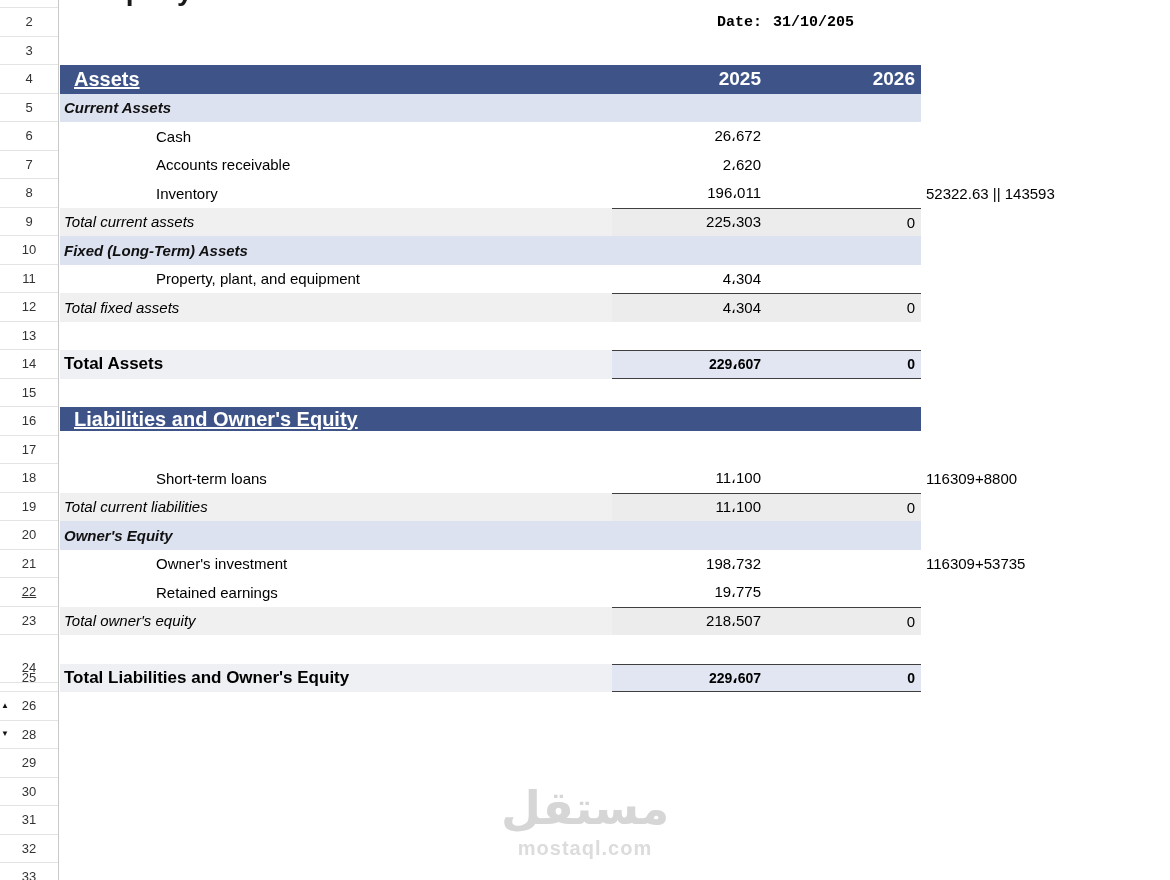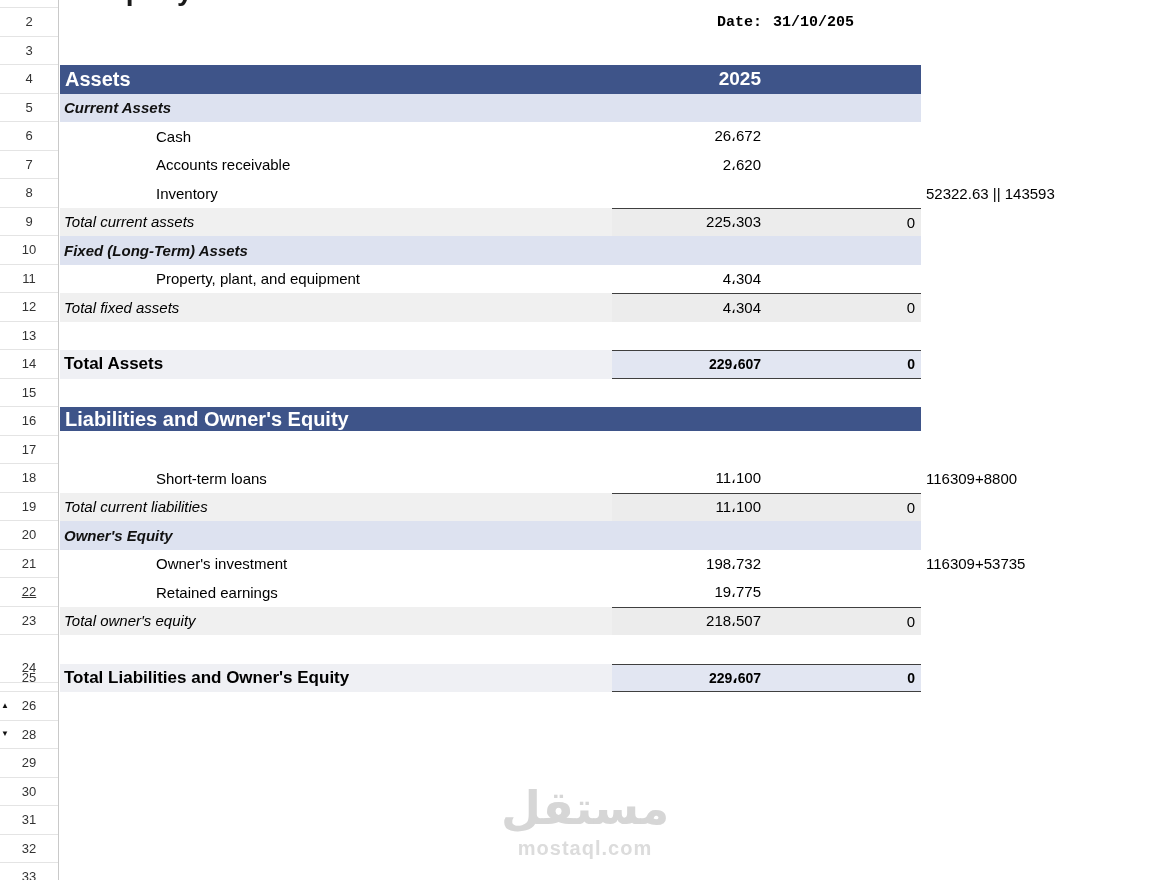--- a/index.html
+++ b/index.html
@@ -22,21 +22,21 @@
            cursor:pointer; }
   
   .rows { position:absolute; left:60px; top:0; width:861px; height:100%; z-index:1; }
   .srow { position:absolute; left:0; width:861px; }
   .cA,.cB,.cC { position:absolute; top:0; height:100%; display:flex;
                 align-items:center; font-size:15px; overflow:visible; white-space:nowrap; }
   .cA { left:0; width:552px; padding-left:4px; }
   .cB { left:552px; width:154px; justify-content:flex-end; padding-right:5px; }
   .cC { left:706px; width:155px; justify-content:flex-end; padding-right:6px; }
   .section { background:var(--header-bg,#3e5489); }
-  .section .cA { color:var(--header-text,#fff); font-weight:700; font-size:20px; padding-left:5px; }
+  .section .cA { color:var(--header-text,#fff); font-weight:700; font-size:20px; padding-left:14px;text-decoration:underline; }
   .section .cB,.section .cC { color:var(--header-text,#fff); font-weight:700; font-size:19px; }
   .subheader { background:var(--subheader-bg,#dde2f0); }
   .subheader .cA { font-weight:700; font-style:italic; color:#111; }
   .item .cA { padding-left:96px; }
   .total { background:var(--total-bg,#f0f0f0); }
   .total .cA { font-style:italic; }
   .total .cB,.total .cC { background:var(--total-value-bg,#ececec);
                           border-top:1px solid var(--rule,#3f3f3f); }
   .grand { background:var(--grand-bg,#eff0f4); }
   .grand .cA { font-weight:700; font-size:17px; }
@@ -103,38 +103,40 @@
   <div class="rows">
       <div class="srow date" style="top: 8px; height: 28.5px;">
         <div class="daterow">
           <span>Date:</span>
           <span>31/10/205</span>
         </div>
       </div>
       <div class="srow section" style="top: 65px; height: 28.5px;">
         <div class="cA">Assets</div>
         <div class="cB">2025</div>
+        <div class="cC">2026</div>
       </div>
       <div class="srow subheader" style="top: 93.5px; height: 28.5px;">
         <div class="cA">Current Assets</div>
         <div class="cB"></div>
         <div class="cC"></div>
       </div>
       <div class="srow item" style="top: 122px; height: 28.5px;">
         <div class="cA">Cash</div>
         <div class="cB">26،672</div>
         <div class="cC"></div>
       </div>
       <div class="srow item" style="top: 150.5px; height: 28.5px;">
         <div class="cA">Accounts receivable</div>
         <div class="cB">2،620</div>
         <div class="cC"></div>
       </div>
       <div class="srow item" style="top: 179px; height: 28.5px;">
         <div class="cA">Inventory</div>
+        <div class="cB">196،011</div>
         <div class="cC"></div>
       </div>
       <div class="srow total" style="top: 207.5px; height: 28.5px;">
         <div class="cA">Total current assets</div>
         <div class="cB">225،303</div>
         <div class="cC">0</div>
       </div>
       <div class="srow subheader" style="top: 236px; height: 28.5px;">
         <div class="cA">Fixed (Long-Term) Assets</div>
         <div class="cB"></div>

